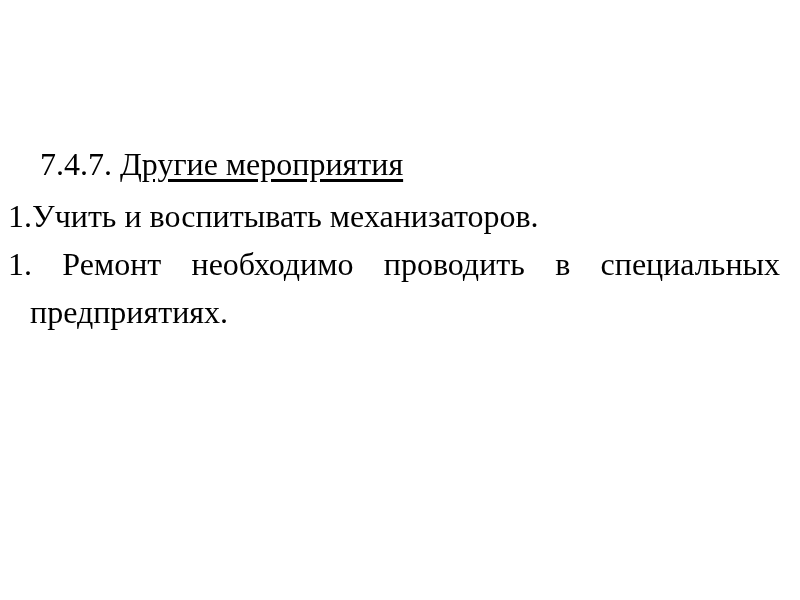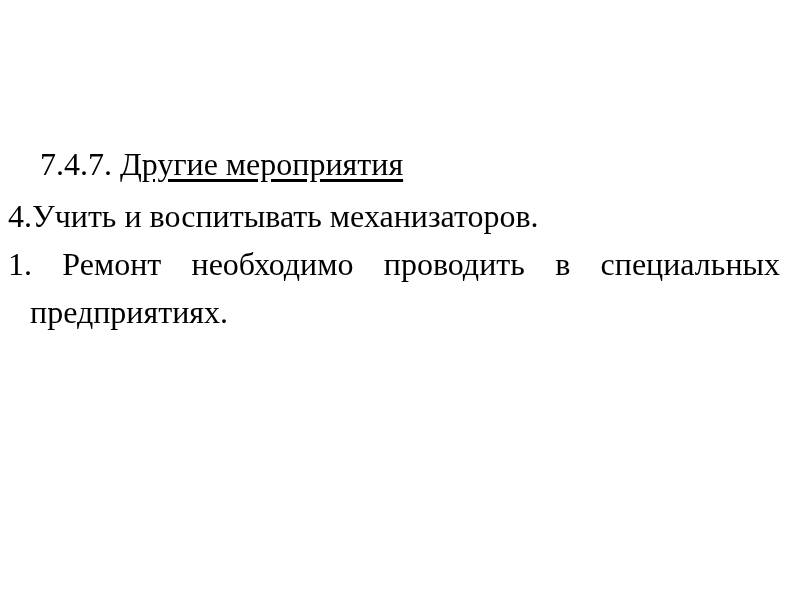--- a/index.html
+++ b/index.html
@@ -45,16 +45,16 @@
   }
 </style>
 </head>
 <body>
 
 <div class="slide">
   <div class="text-block">
     <p class="slide-title">
       <span>7.4.7. </span><span class="underlined">Другие мероприятия</span>
     </p>
-    <p class="item-1">4.Учить и воспитывать механизаторов.</p>
+    <p class="item-1">1.Учить и воспитывать механизаторов.</p>
     <p class="item-2">1. Ремонт необходимо проводить в специальных предприятиях.</p>
   </div>
 </div>
 
 </body></html>

